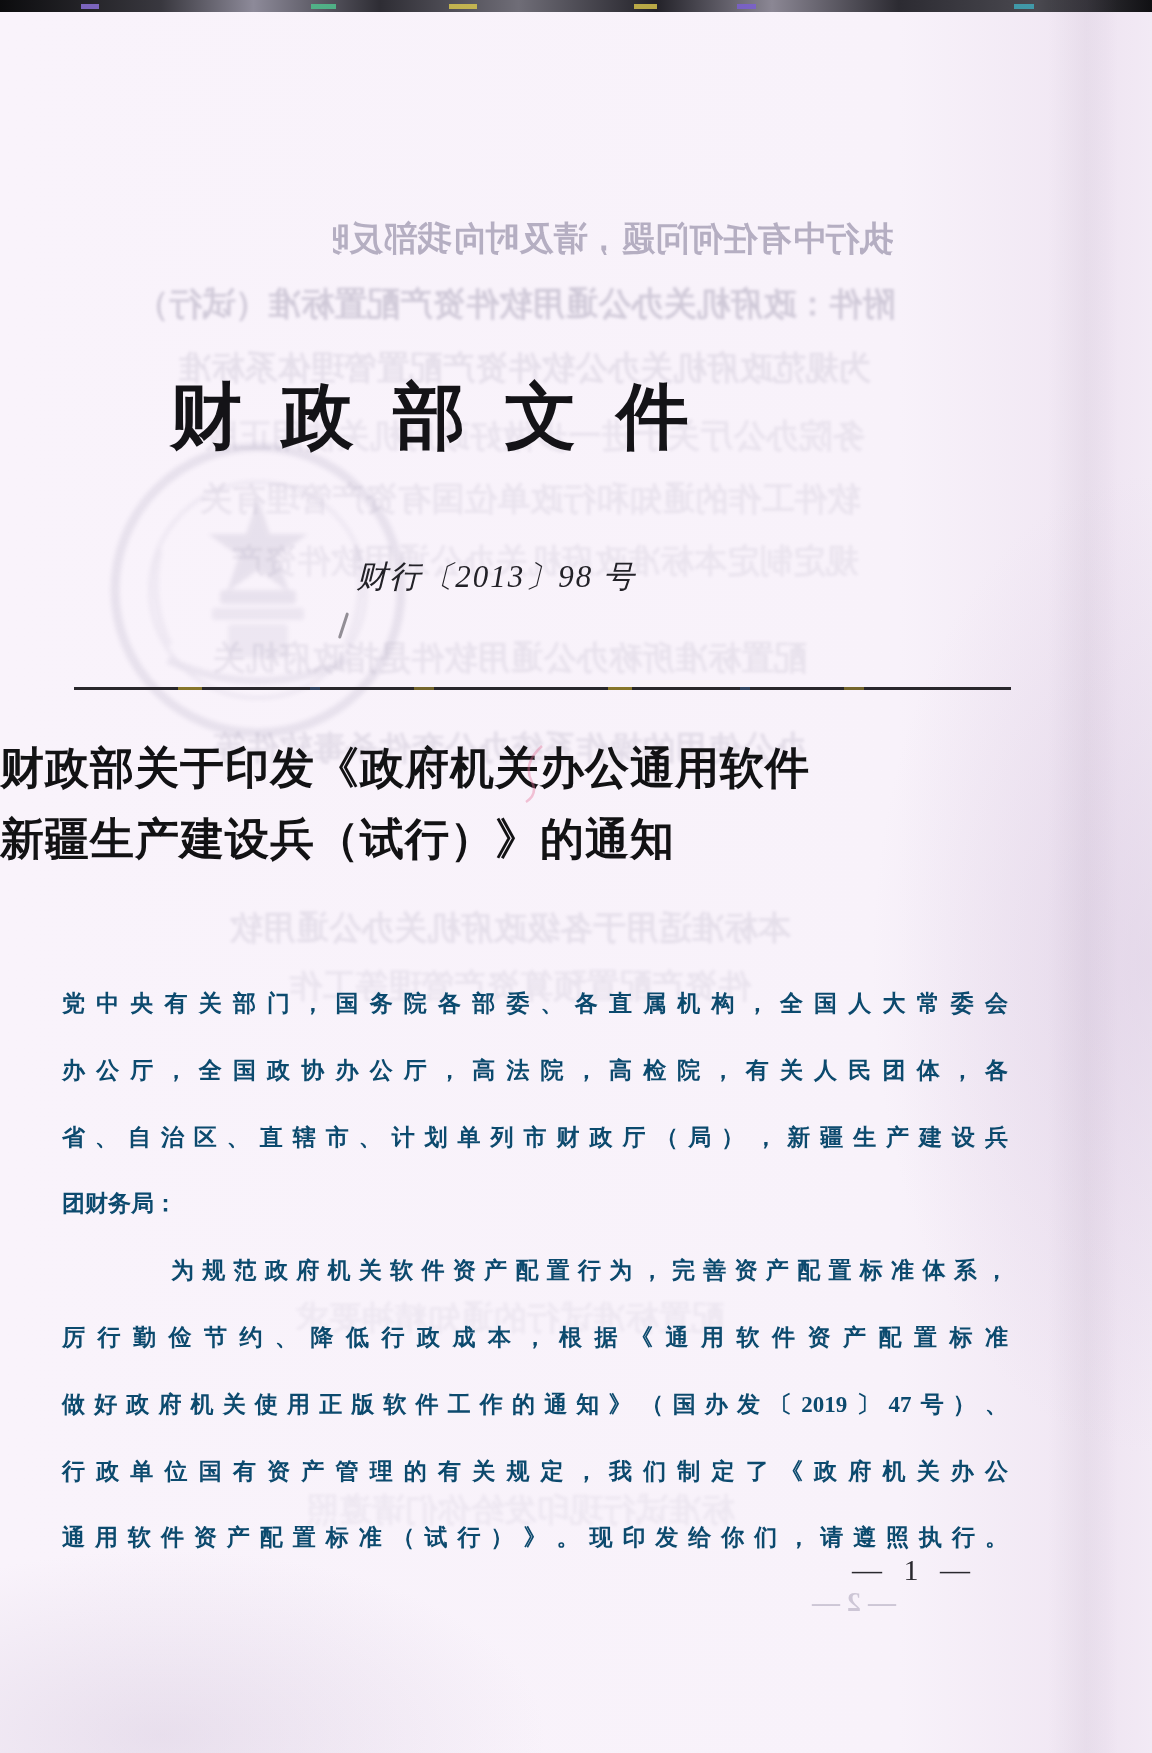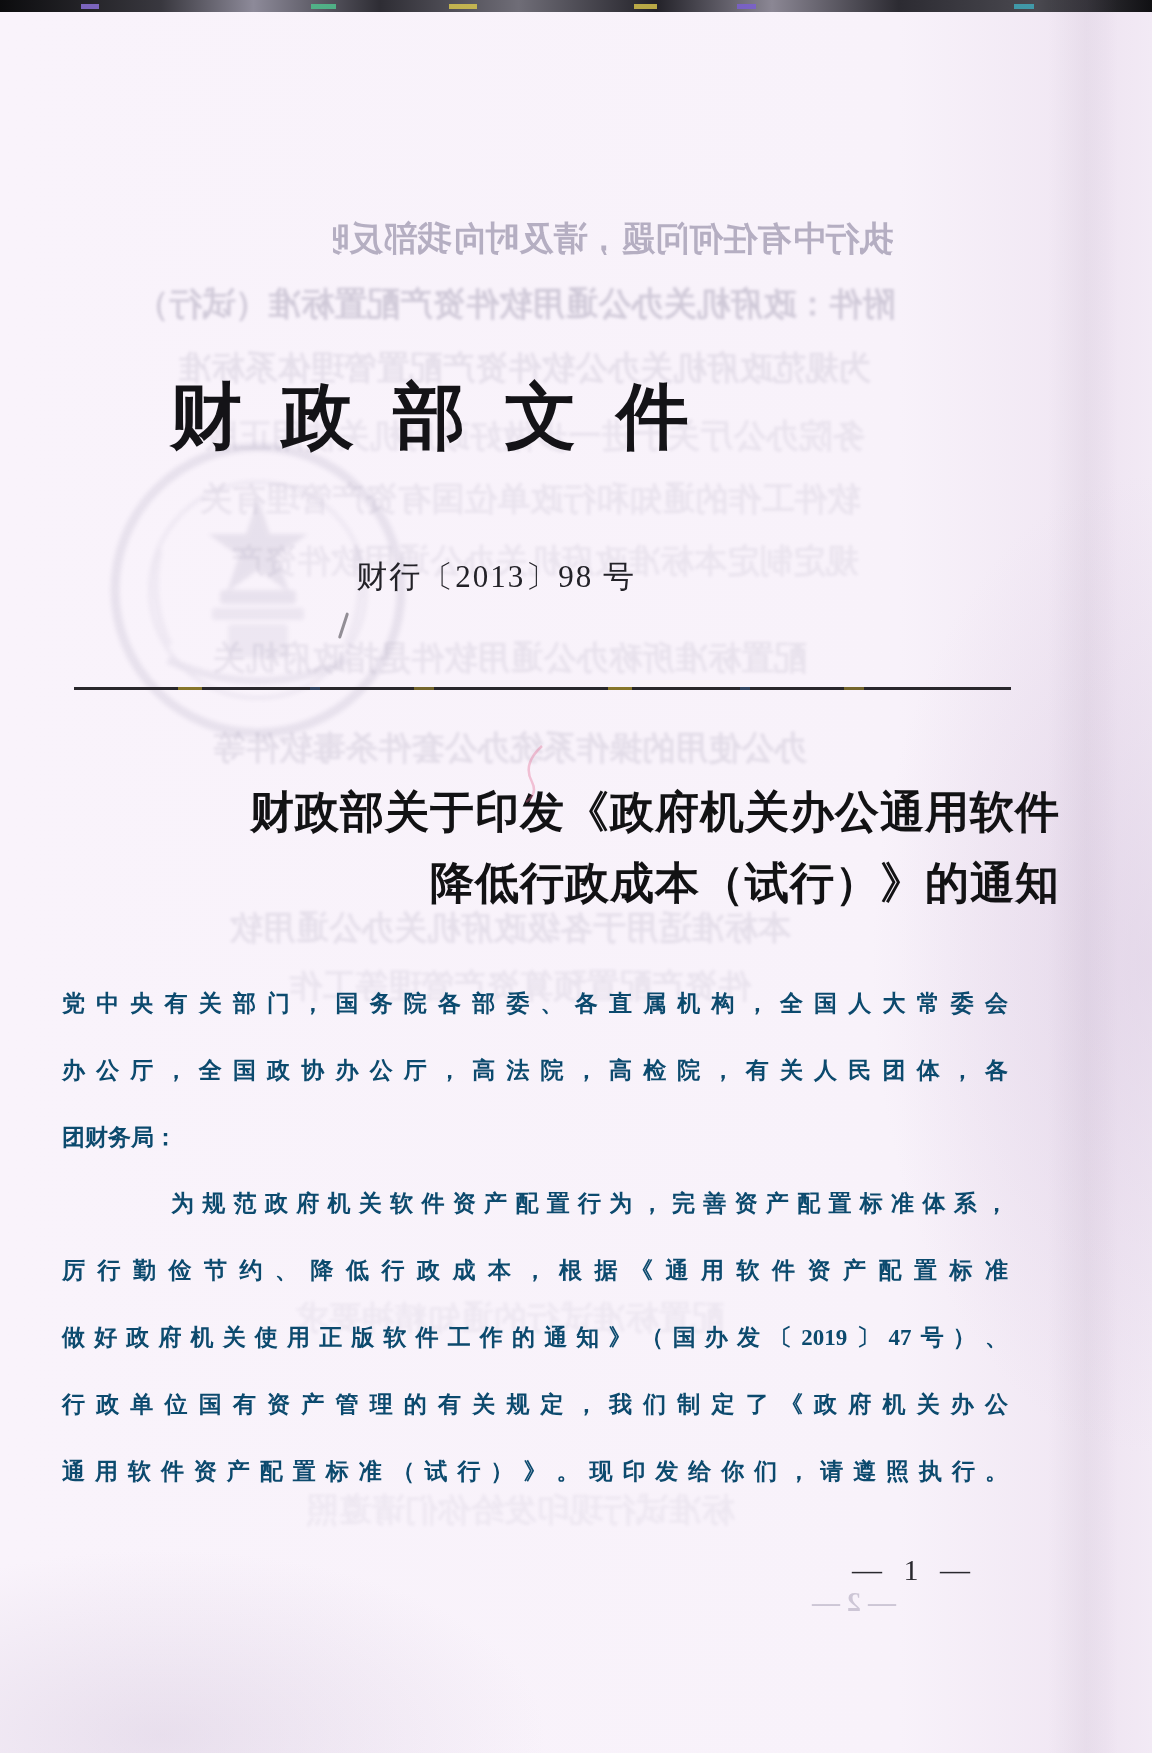--- a/index.html
+++ b/index.html
@@ -26,30 +26,30 @@
   .seal{position:absolute;left:108px;top:430px;width:300px;height:320px;opacity:.11;filter:blur(2px);}
   
   .bleed{position:absolute;transform:scaleX(-1);white-space:nowrap;overflow:hidden;
     color:#746d8b;text-align:center;font-weight:600;}
   .bleed-strong{filter:blur(0.5px);}
   .bleed-soft{filter:blur(1.5px);}
   
   .agency{position:absolute;left:170px;top:378px;font-size:72px;line-height:1.1;
     font-weight:700;letter-spacing:.15em;white-space:nowrap;color:#141317;}
   .docnum{position:absolute;left:0;top:556px;width:992px;text-align:center;
-    font-size:31px;letter-spacing:2px;color:#232228;}
+    font-size:31px;letter-spacing:2px;color:#232228;font-style:italic;}
   .rule{position:absolute;left:74px;top:687px;width:937px;height:3px;background:#29272c;}
   .rule .tint{position:absolute;inset:0;opacity:.55;
     background:repeating-linear-gradient(90deg,
       transparent 0 104px, rgba(240,205,40,.85) 104px 128px,
       transparent 128px 236px, rgba(70,130,205,.6) 236px 246px,
       transparent 246px 340px, rgba(235,200,45,.7) 340px 360px, transparent 360px 430px);}
-  .notice-title{position:absolute;left:0;top:776px;width:1040px;text-align:right;
+  .notice-title{position:absolute;left:0;top:732px;width:1040px;text-align:left;
     font-family:"Liberation Sans","DejaVu Sans",sans-serif;font-weight:700;
-    font-size:44px;line-height:71px;letter-spacing:1px;color:#121214;margin-left:20px;}
+    font-size:44px;line-height:71px;letter-spacing:1px;color:#121214;}
   .body-text{position:absolute;left:62px;top:971px;width:946px;font-size:23px;color:#0c4a6e;font-weight:bold;}
   .bline{height:66.8px;line-height:66.8px;text-align:justify;text-align-last:justify;
     text-justify:inter-character;}
   .bline.short{text-align-last:left;}
   .bline.indent{text-indent:69px;margin-left:40px;}
   .pagenum{position:absolute;left:852px;top:1553px;font-size:30px;letter-spacing:7px;color:#29282e;}
   
   .slash{position:absolute;left:342px;top:612px;width:2.5px;height:27px;background:#5a5860;
     transform:rotate(18deg);opacity:.65;border-radius:2px;}
   .pink-curl{position:absolute;left:512px;top:742px;width:44px;height:64px;opacity:.55;}
@@ -90,26 +90,27 @@
 </svg>
 
 <div class="agency">财 政 部 文 件</div>
 <div class="docnum">财行〔2013〕98 号</div>
 <div class="rule">
     <div class="tint"></div>
   </div>
 
 <div class="notice-title">
   <div>财政部关于印发《政府机关办公通用软件</div>
-  <div>降低行政成本（试行）》的通知</div>
+  <div>新疆生产建设兵（试行）》的通知</div>
 </div>
 
 <div class="body-text">
   <div class="bline">党中央有关部门，国务院各部委、各直属机构，全国人大常委会</div>
   <div class="bline">办公厅，全国政协办公厅，高法院，高检院，有关人民团体，各</div>
+  <div class="bline">省、自治区、直辖市、计划单列市财政厅（局），新疆生产建设兵</div>
   <div class="bline short">团财务局：</div>
   <div class="bline indent">为规范政府机关软件资产配置行为，完善资产配置标准体系，</div>
   <div class="bline">厉行勤俭节约、降低行政成本，根据《通用软件资产配置标准</div>
   <div class="bline">做好政府机关使用正版软件工作的通知》（国办发〔2019〕47号）、</div>
   <div class="bline">行政单位国有资产管理的有关规定，我们制定了《政府机关办公</div>
   <div class="bline">通用软件资产配置标准（试行）》。现印发给你们，请遵照执行。</div>
 </div>
 
 <div class="pagenum">— 1 —</div>
 

